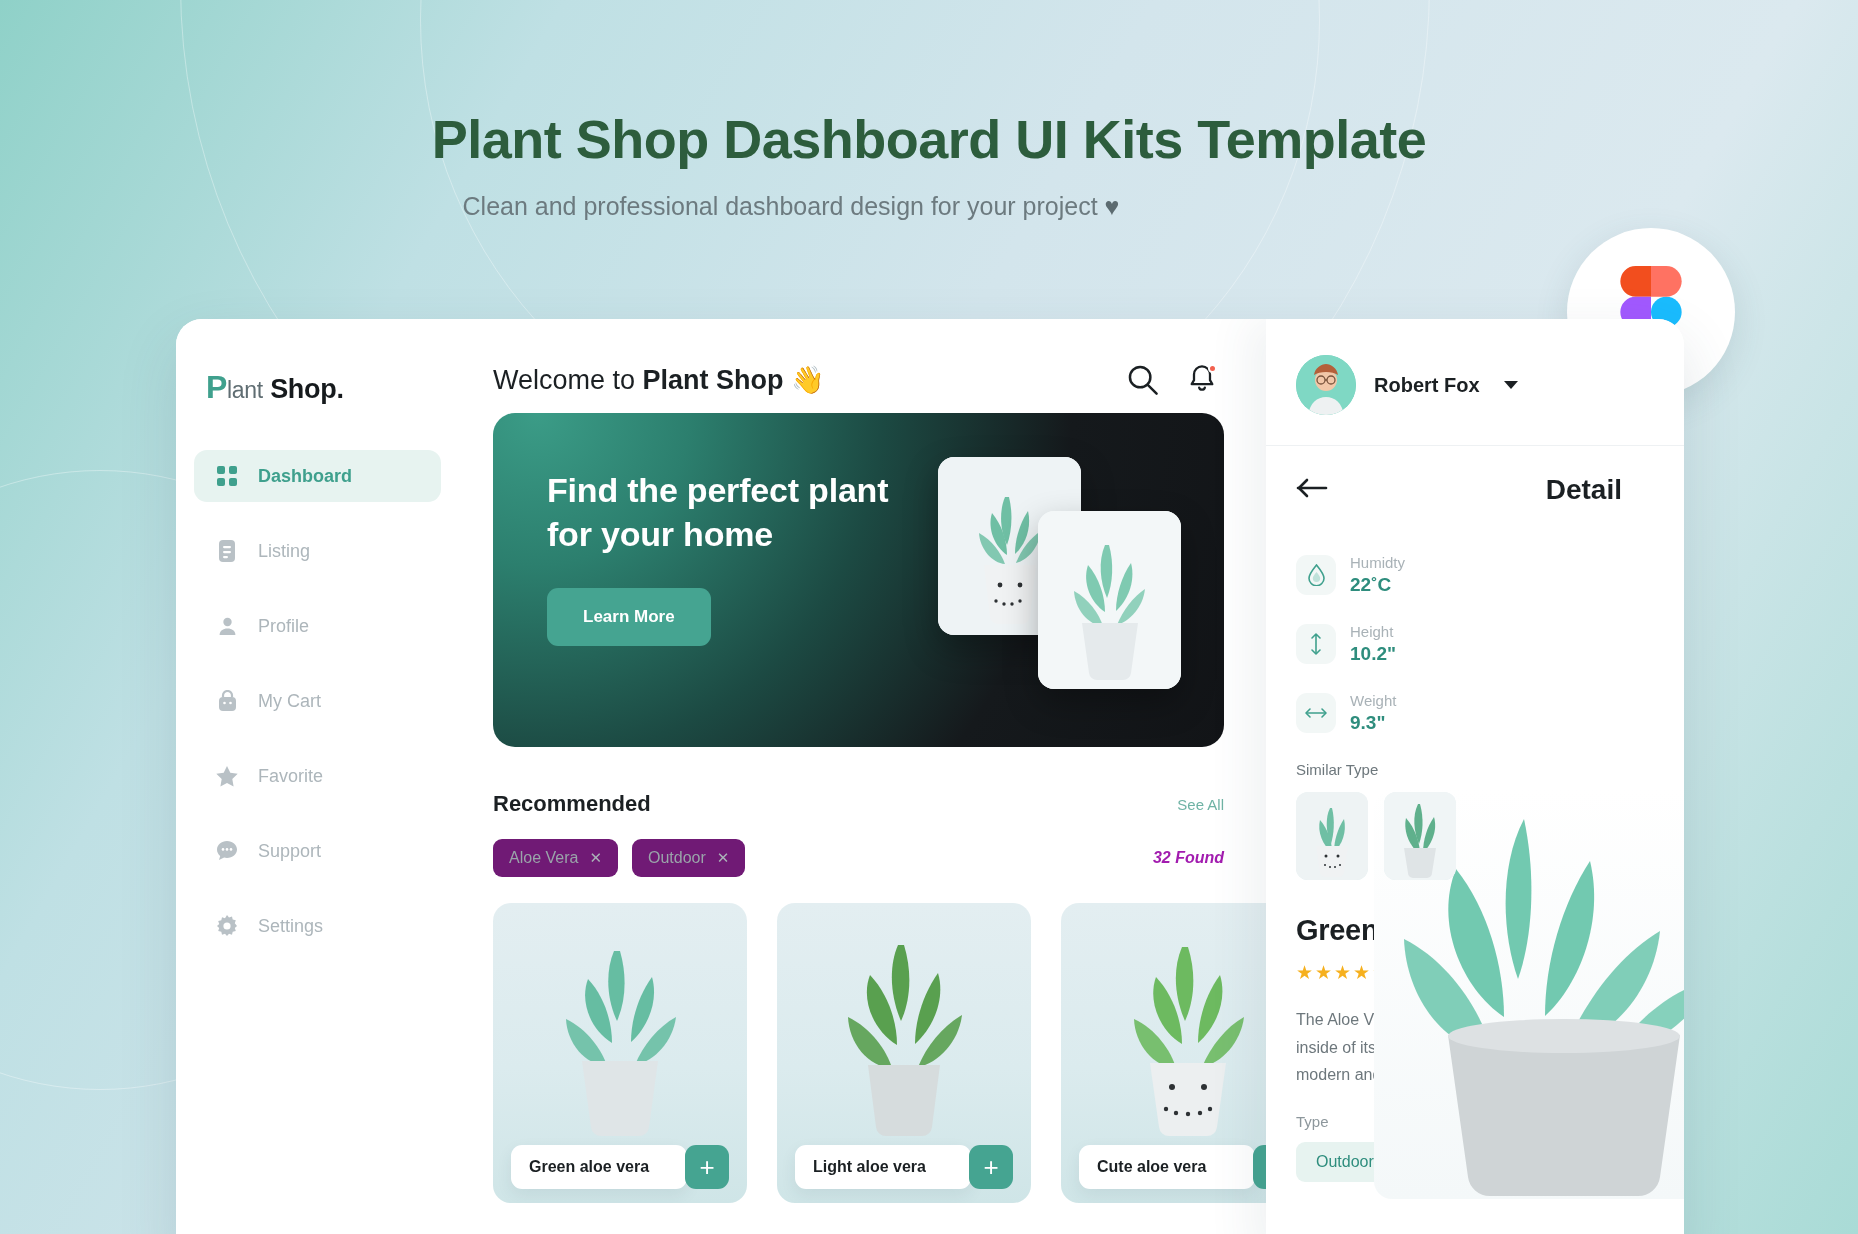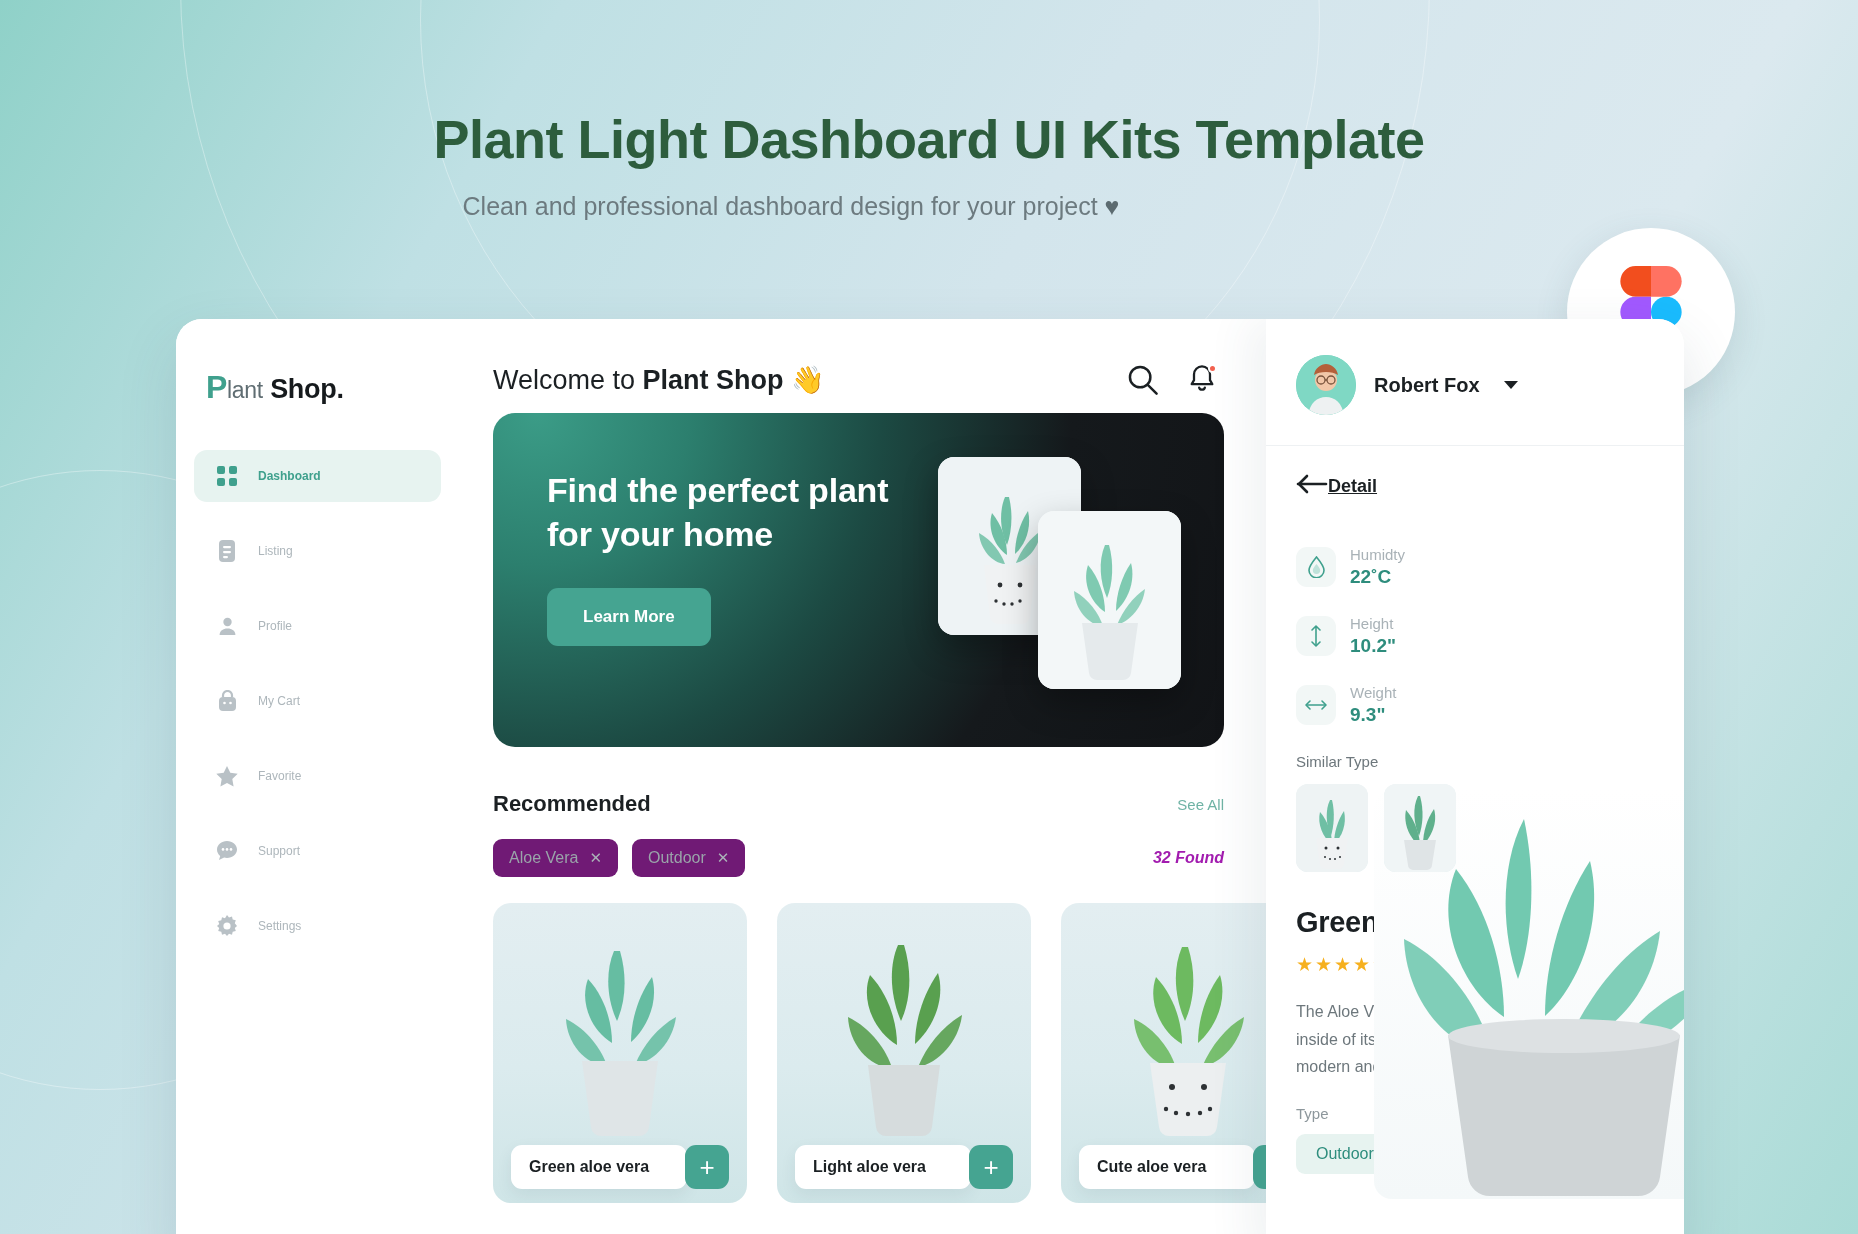--- a/index.html
+++ b/index.html
@@ -46,21 +46,21 @@
 
   
   .sidebar { width:283px; flex:0 0 283px; background:#ffffff; padding:50px 0 0 0; position:relative; }
   .logo { font-size:27px; font-weight:bold; color:#161a1d; padding-left:30px; letter-spacing:-0.3px; }
   .logo .p { color:#3fa08d; font-size:32px; }
   .logo .lant { font-weight:400; color:#5f6d72; font-size:23px; }
   .nav { margin-top:44px; }
   .nav-item {
     display:flex; align-items:center; gap:20px;
     height:52px; margin:0 18px 23px 18px; padding-left:22px;
-    border-radius:13px; color:#adb6bb; font-size:12px; cursor:pointer;text-align:right;
+    border-radius:13px; color:#adb6bb; font-size:18px; cursor:pointer;text-align:right;
   }
   .nav-item.active { background:#e7f3f0; color:#3fa08d; font-weight:bold; }
   .nav-icon { width:22px; height:22px; display:flex; align-items:center; justify-content:center; }
   .nav-icon svg { display:block; }
 
   
   .main { flex:1 1 auto; padding:44px 42px 0 34px; position:relative; min-width:0; }
   .main-top { display:flex; align-items:center; justify-content:space-between; }
   .welcome { font-size:27px; color:#1b2023; font-weight:400; }
   .welcome b { font-weight:bold; }
@@ -130,21 +130,21 @@
   .user-row { display:flex; align-items:center; gap:18px; }
   .avatar {
     width:60px; height:60px; border-radius:50%; overflow:hidden; background:#6fd1bd; flex:0 0 60px;
     position:relative;
   }
   .user-name { font-size:20px; font-weight:bold; color:#1b2023; }
   .caret { width:0;height:0;border-left:7px solid transparent;border-right:7px solid transparent;border-top:8px solid #1b2023; margin-left:6px; }
   .detail-divider { margin:30px -30px 0 -30px; height:1px; background:#eef1f3; }
   .detail-head { margin-top:28px; display:flex; align-items:center; }
   .back-arrow { width:32px; cursor:pointer; }
-  .detail-title { flex:1; text-align:left; font-size:18px; font-weight:bold; color:#1b2023; margin-right:32px;text-decoration:underline; }
+  .detail-title { flex:1; text-align:right; font-size:28px; font-weight:bold; color:#1b2023; margin-right:32px; }
 
   .specs { margin-top:48px; width:150px; position:relative; z-index:3; }
   .spec { display:flex; align-items:center; gap:14px; margin-bottom:27px; }
   .spec-ic {
     width:40px; height:40px; border-radius:11px; background:#f2f7f6;
     display:flex; align-items:center; justify-content:center; flex:0 0 40px;
   }
   .spec-label { font-size:15px; color:#a9b2b7; }
   .spec-val { font-size:19px; font-weight:bold; color:#2e8d7d; margin-top:3px; }
 
@@ -176,21 +176,21 @@
 </style>
 </head>
 <body>
 
 <div class="bg-swirl">
   <div class="arc a1"></div>
     <div class="arc a2"></div>
     <div class="arc a3"></div>
 </div>
 
-<div class="page-title">Plant Light Dashboard UI Kits Template</div>
+<div class="page-title">Plant Shop Dashboard UI Kits Template</div>
 <div class="page-sub">
   <span>Clean and professional dashboard design for your project</span>
   <span class="heart">♥</span>
 </div>
 
 <div class="figma-badge">
   <svg width="62" height="92" viewBox="0 0 38 57">
     <path fill="#1abcfe" d="M19 28.5a9.5 9.5 0 1 1 19 0 9.5 9.5 0 0 1-19 0z"></path>
     <path fill="#0acf83" d="M0 47.5A9.5 9.5 0 0 1 9.5 38H19v9.5a9.5 9.5 0 0 1-19 0z"></path>
     <path fill="#ff7262" d="M19 0v19h9.5a9.5 9.5 0 0 0 0-19H19z"></path>

